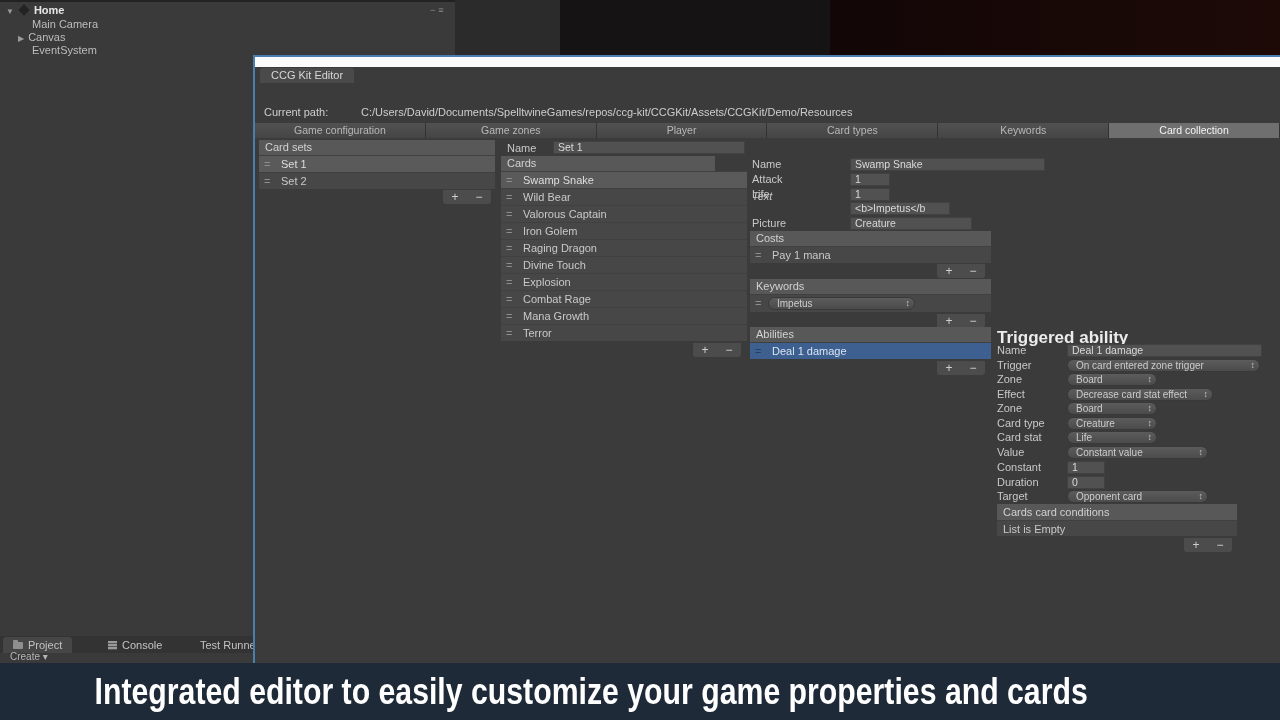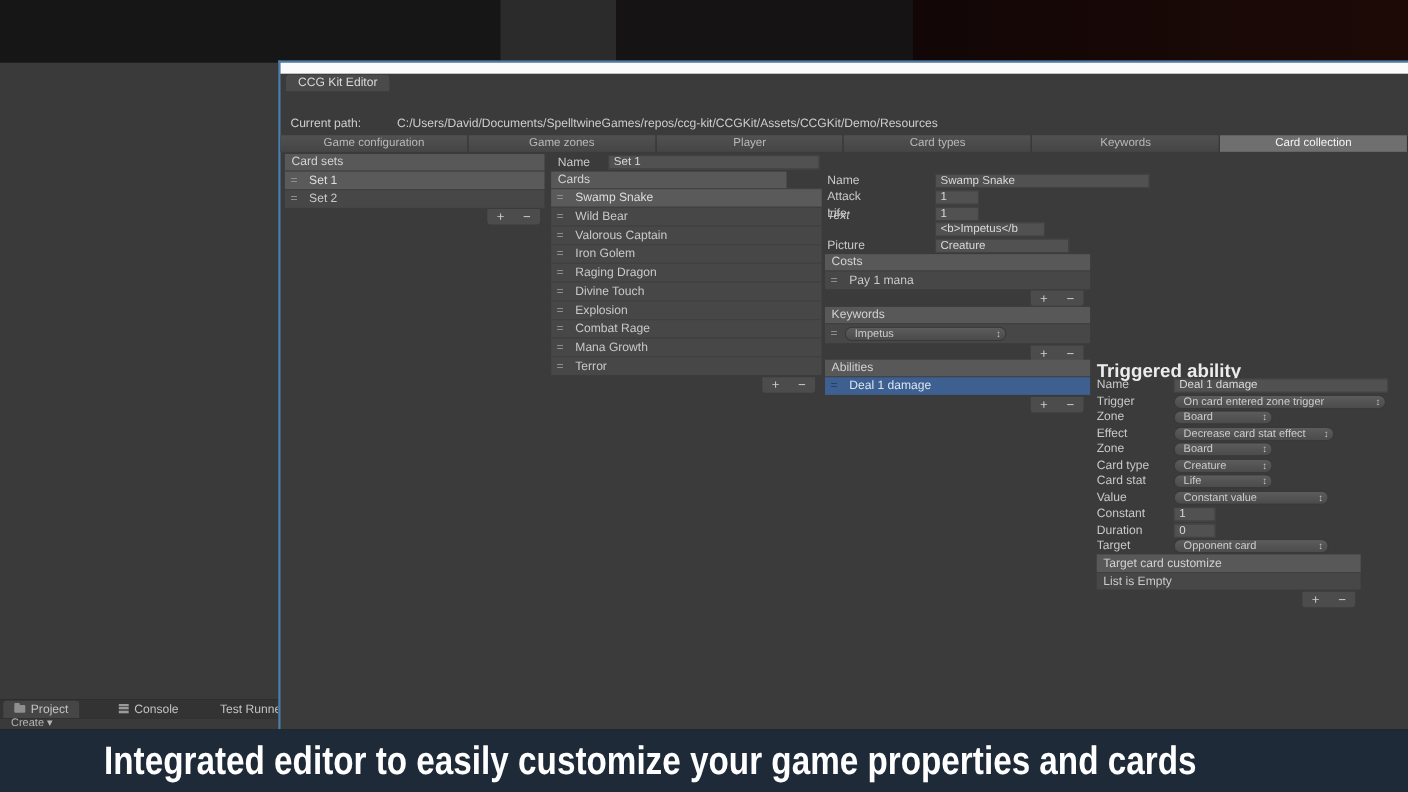--- a/index.html
+++ b/index.html
@@ -77,20 +77,32 @@
 </style>
 </head>
 <body>
 
 <div class="stage">
 
   <div class="gv-a"></div>
   <div class="gv-b"></div>
   <div class="gv-c"></div>
 
+  <div class="hier-top">
+    <div class="hier-row hier-root" style="left:6px; top:1px;">
+      <span class="tri">▼</span><span class="unity-icon"></span><span>Home</span>
+    </div>
+    <div class="hdr-icons"><span>−</span><span>≡</span></div>
+    <div class="hier-row" style="left:32px; top:15px;">Main Camera</div>
+    <div class="hier-row" style="left:18px; top:28px;">
+      <span class="tri">▶</span><span>Canvas</span>
+    </div>
+    <div class="hier-row" style="left:32px; top:41px;">EventSystem</div>
+    <div class="hier-row" style="left:32px; top:54px;">HomeScene</div>
+  </div>
   <div class="hier-left"></div>
 
   <div class="bl-bar">
     <div class="bl-tab sel" style="left:3px;">
       <span class="folder-icon"></span><span>Project</span>
     </div>
     <div class="bl-tab" style="left:108px;">
       <span class="console-icon"></span><span>Console</span>
     </div>
     <div class="bl-tab" style="left:200px;"><span>Test Runner</span></div>
@@ -259,21 +271,21 @@
       <div class="field" style="left:70px; top:148px; width:38px;"><span>0</span></div>
 
       <div class="flabel" style="left:0; top:162px;">Target</div>
       <div class="dropdown" style="left:70px; top:162px; width:141px;">
         <span>Opponent card</span>
           <span class="stepper">↕</span>
       </div>
     </div>
 
     <div style="position:absolute; left:742px; top:447px; width:240px;">
-      <div class="panel-header" style="line-height:16px;">Target card customize</div>
+      <div class="panel-header" style="line-height:16px;">Cards card conditions</div>
       <div class="list-row" style="height:16px; padding-left:6px;"><span>List is Empty</span></div>
       <div class="pm-box" style="right:5px; top:34px;">
         <span class="pm">+</span>
         <span class="pm">−</span>
       </div>
     </div>
 
   </div>
 
   <div class="caption">

